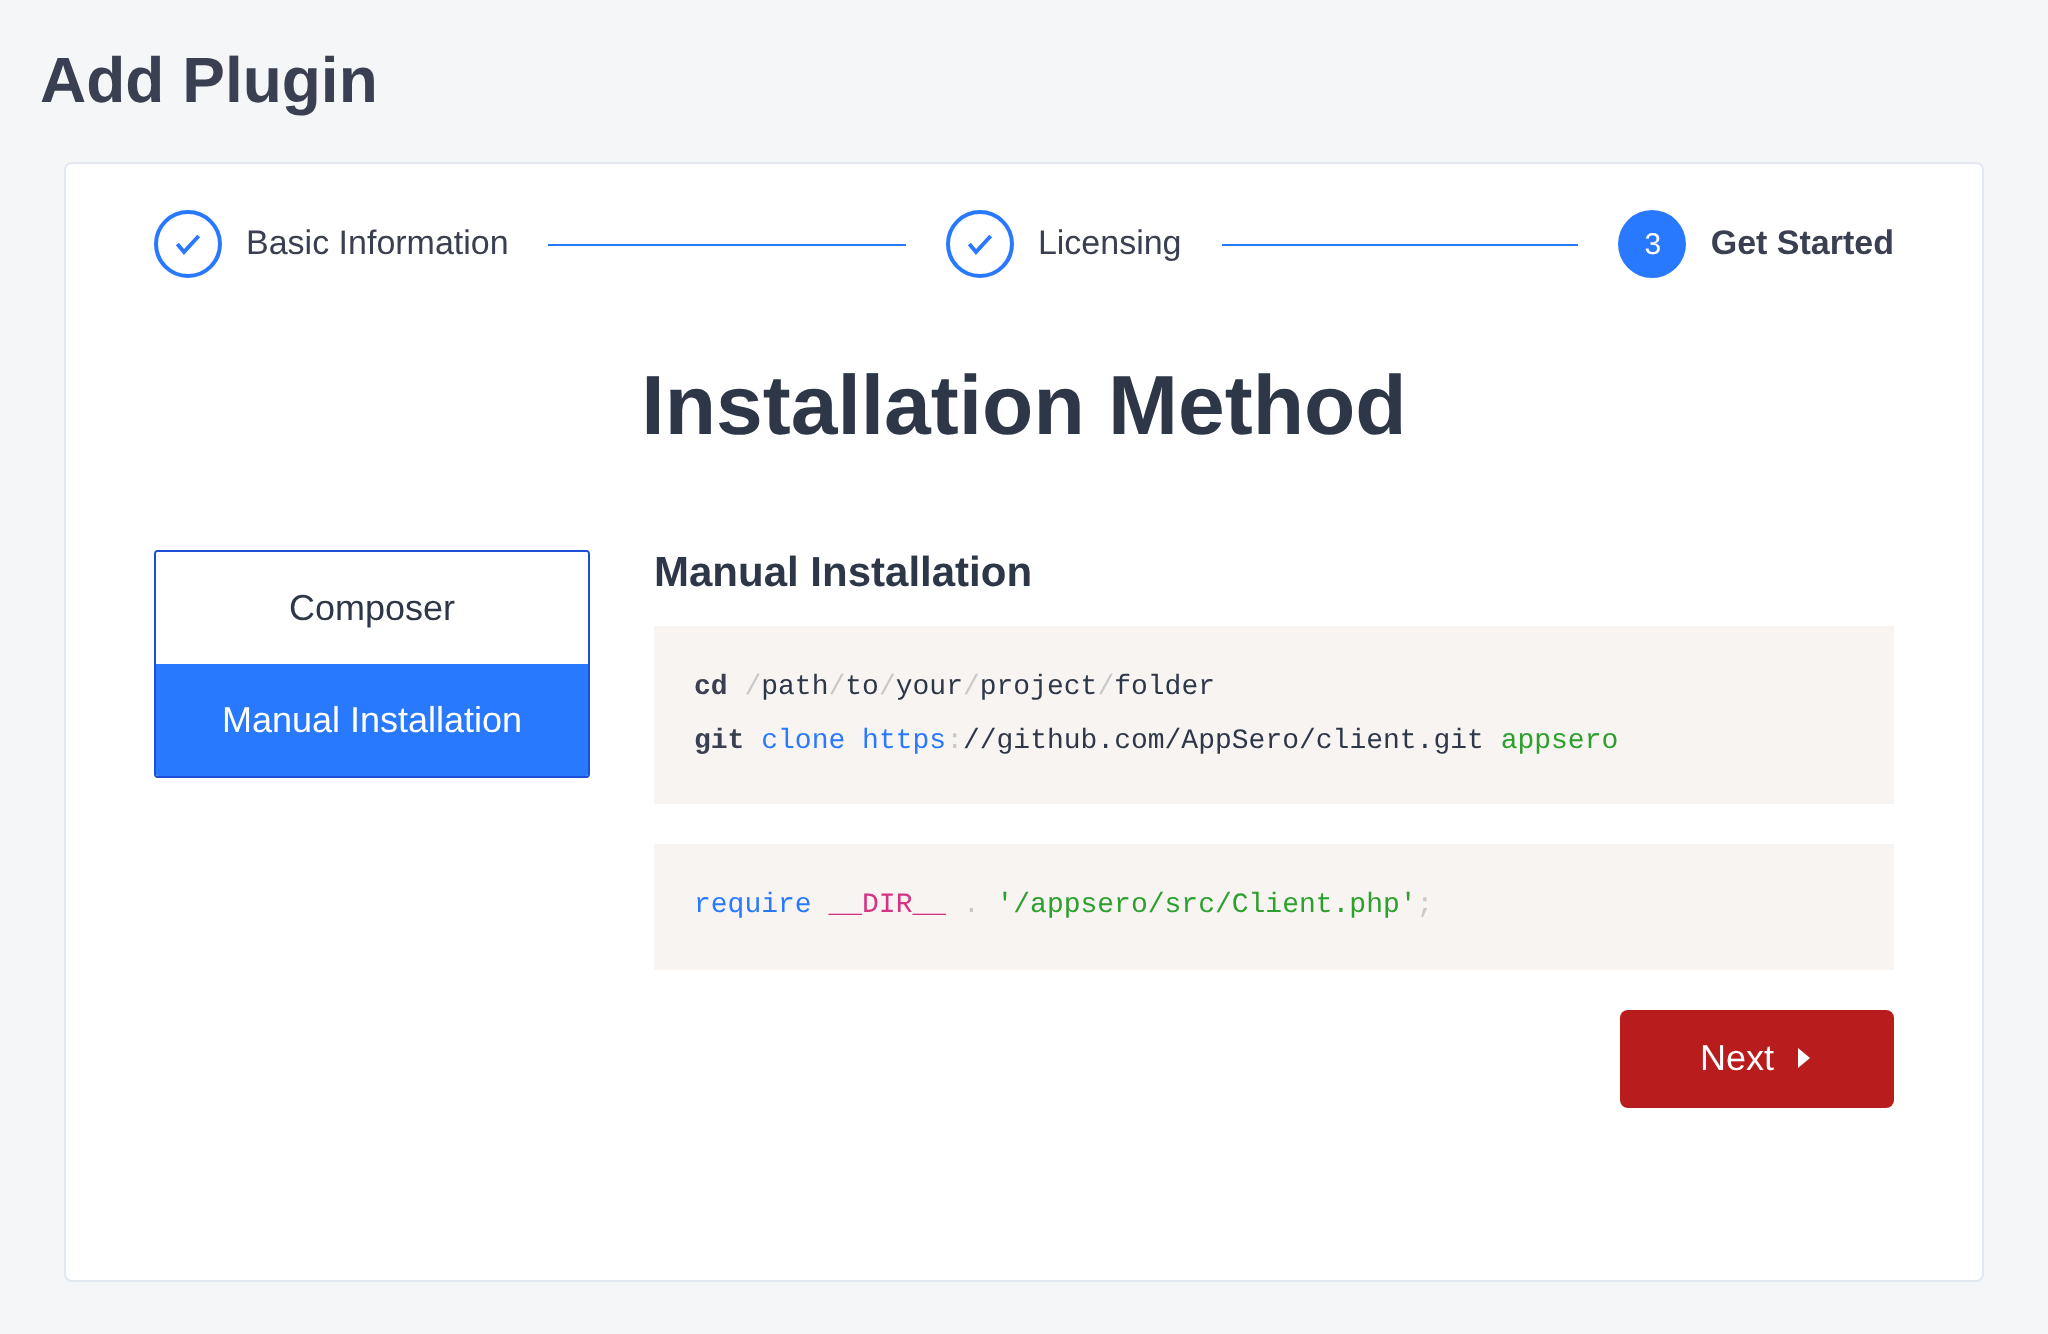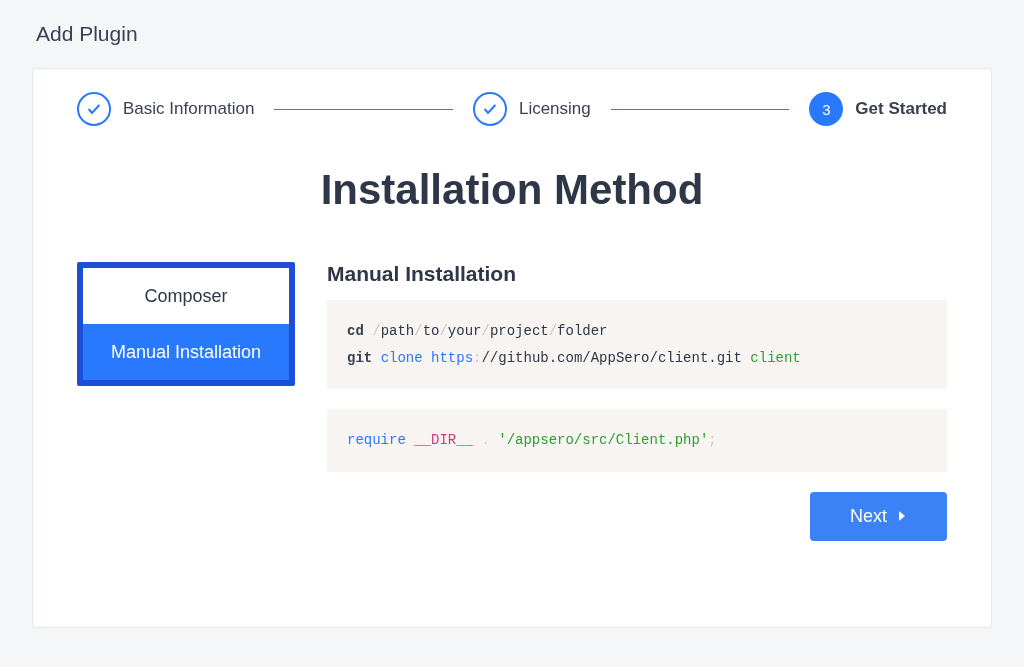--- a/index.html
+++ b/index.html
@@ -5,24 +5,24 @@
     * { margin: 0; padding: 0; box-sizing: border-box; }
     body {
       font-family: -apple-system, BlinkMacSystemFont, "Segoe UI", Helvetica, Arial, sans-serif;
       background: #f5f6f8;
       color: #2d3748;
       width: 1024px;
       height: 667px;
       overflow: hidden;
     }
     .page-title {
-      font-size: 21px;
-      font-weight: 400;
+      font-size: 32px;
+      font-weight: 700;
       color: #3a3f51;
-      padding: 22px 0 22px 36px;
+      padding: 22px 0 22px 20px;
     }
     .card {
       background: #fff;
       border: 1px solid #e2e8f0;
       border-radius: 4px;
       margin: 0 32px;
       padding: 23px 44px 30px 44px;
       min-height: 560px;
       position: relative;
     }
@@ -84,21 +84,21 @@
       text-align: center;
       margin-bottom: 48px;
     }
     .content-row {
       display: flex;
       gap: 32px;
       align-items: flex-start;
     }
     .tabs {
       width: 218px;
-      border: 6px solid #1d4ed8;
+      border: 1px solid #1d4ed8;
       border-radius: 2px;
       overflow: hidden;
       flex-shrink: 0;
     }
     .tab-item {
       height: 56px;
       display: flex;
       align-items: center;
       justify-content: center;
       font-size: 18px;
@@ -144,21 +144,21 @@
       color: #e83e8c;
       font-family: "SFMono-Regular", Consolas, monospace;
       font-size: 15px;
     }
     .footer {
       display: flex;
       justify-content: flex-end;
       margin-top: 4px;
     }
     .next-btn {
-      background: #3b82f6;
+      background: #b91c1c;
       color: #fff;
       border: none;
       border-radius: 4px;
       padding: 14px 40px;
       font-size: 18px;
       font-weight: 500;
       cursor: pointer;
       display: flex;
       align-items: center;
       gap: 10px;
@@ -206,21 +206,21 @@
   <div class="content-row">
     <div class="tabs">
       <div class="tab-item">Composer</div>
       <div class="tab-item active">Manual Installation</div>
     </div>
 
     <div class="main-content">
       <div class="sub-heading">Manual Installation</div>
 
       <div class="code-block"><span class="tok-kw">cd</span> <span class="tok-op">/</span><span>path</span><span class="tok-op">/</span><span>to</span><span class="tok-op">/</span><span>your</span><span class="tok-op">/</span><span>project</span><span class="tok-op">/</span><span>folder</span>
-<span class="tok-kw">git</span> <span class="tok-blue">clone</span> <span class="tok-blue">https</span><span class="tok-op">:</span><span>//github.com/AppSero/client.git</span> <span class="tok-green">client</span></div>
+<span class="tok-kw">git</span> <span class="tok-blue">clone</span> <span class="tok-blue">https</span><span class="tok-op">:</span><span>//github.com/AppSero/client.git</span> <span class="tok-green">appsero</span></div>
 
 
       <div class="code-block"><span class="tok-blue">require</span> <span class="tok-red">__DIR__</span> <span class="tok-op">.</span> <span class="tok-str">'/appsero/src/Client.php'</span><span class="tok-op">;</span></div>
 
       <div class="footer">
         <button class="next-btn">
           <span>Next</span>
           <svg viewBox="0 0 10 10">
               <polygon points="2,0 8,5 2,10"></polygon>
             </svg>

